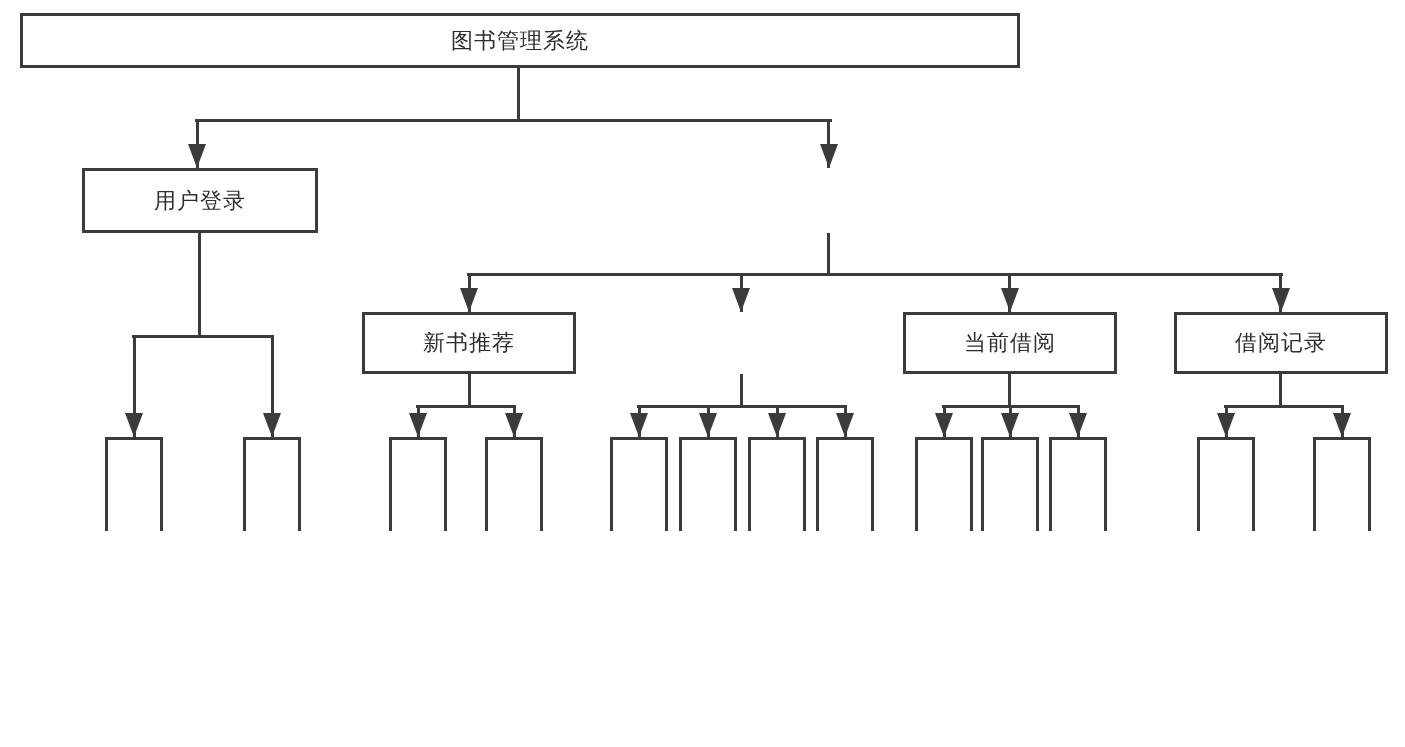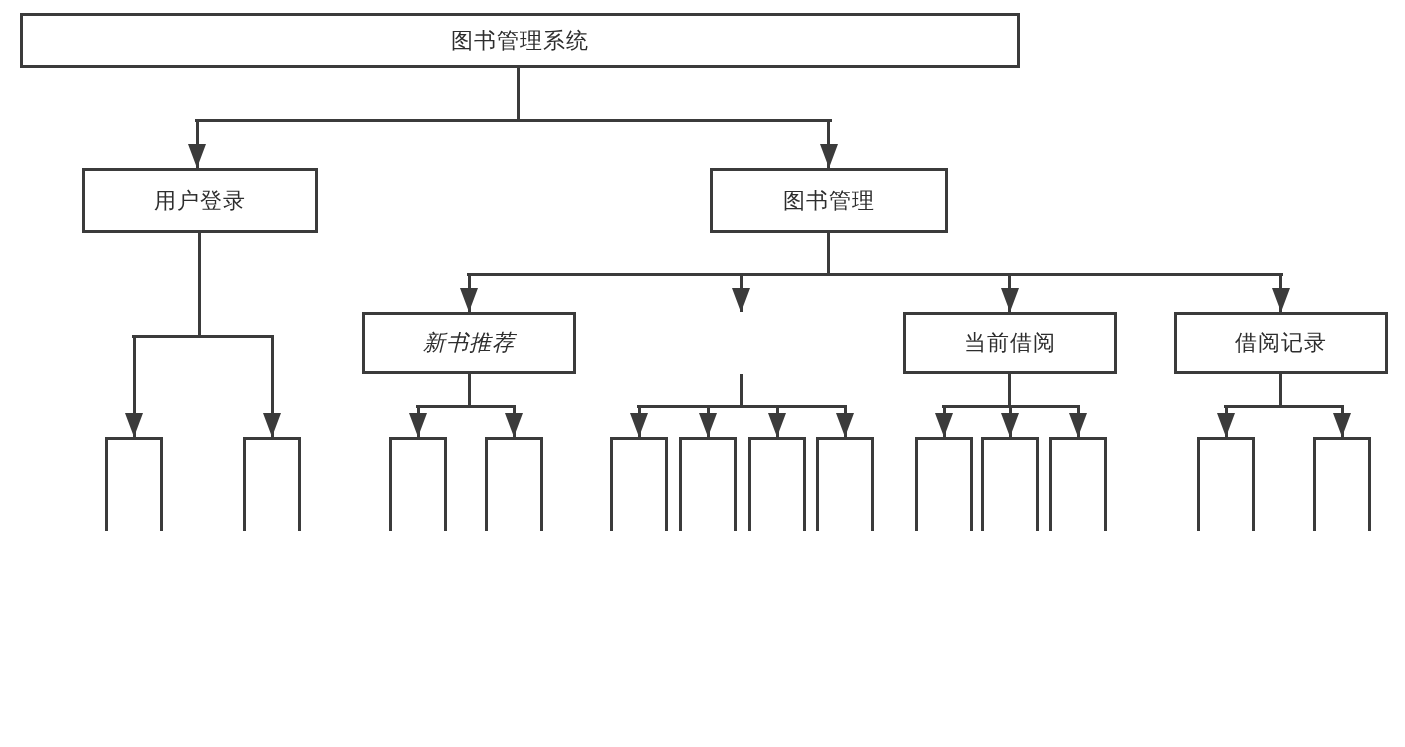--- a/index.html
+++ b/index.html
@@ -109,23 +109,22 @@
   <div class="vline" style="left:1279px;top:374px;height:34px;"></div>
   <div class="hline" style="left:1224px;top:405px;width:120px;"></div>
   <div class="vline" style="left:1225px;top:405px;height:32px;"></div>
   <div class="tri" style="left:1217px;top:413px;"></div>
   <div class="vline" style="left:1341px;top:405px;height:32px;"></div>
   <div class="tri" style="left:1333px;top:413px;"></div>
 
   <div class="box" style="left:20px;top:13px;width:1000px;height:55px;">图书管理系统</div>
 
   <div class="box" style="left:82px;top:168px;width:236px;height:65px;">用户登录</div>
-  <div class="box" style="left:710px;top:168px;width:238px;height:65px;">图书管理</div>
 
-  <div class="box" style="left:362px;top:312px;width:214px;height:62px;font-style:italic;">新书推荐</div>
+  <div class="box" style="left:362px;top:312px;width:214px;height:62px;">新书推荐</div>
   <div class="box" style="left:1174px;top:312px;width:214px;height:62px;">借阅记录</div>
   <div class="box" style="left:903px;top:312px;width:214px;height:62px;">当前借阅</div>
 
   <div class="box vbox" style="left:105px;top:437px;width:58px;height:298px;">用户登录</div>
   <div class="box vbox" style="left:243px;top:437px;width:58px;height:298px;">注销登录</div>
 
   <div class="box vbox" style="left:389px;top:437px;width:58px;height:298px;">查询图书</div>
   <div class="box vbox" style="left:485px;top:437px;width:58px;height:298px;">借阅图书</div>
 
   <div class="box vbox" style="left:610px;top:437px;width:58px;height:298px;">查询图书</div>

